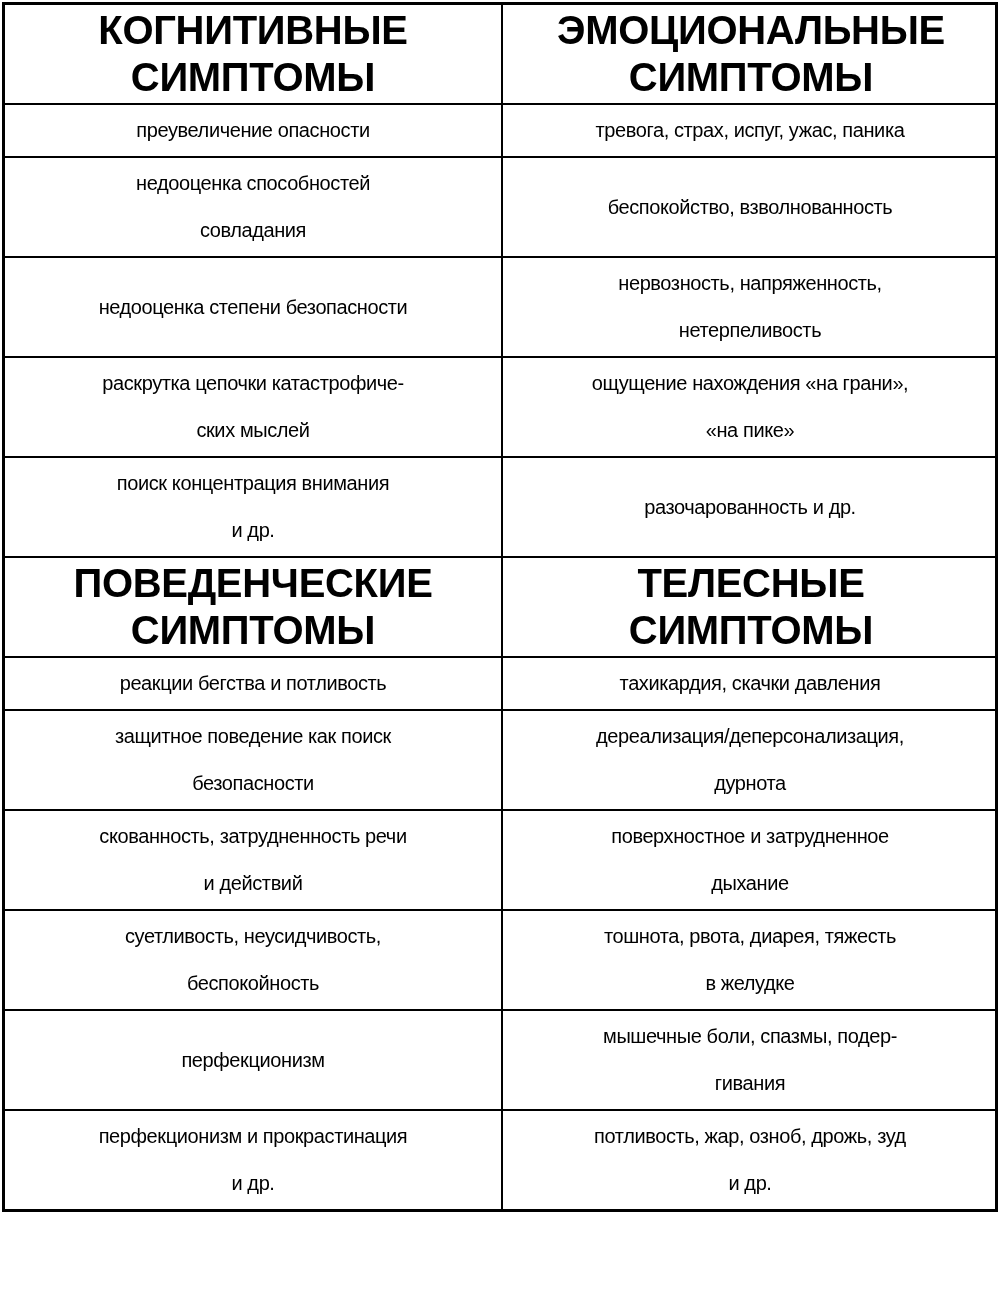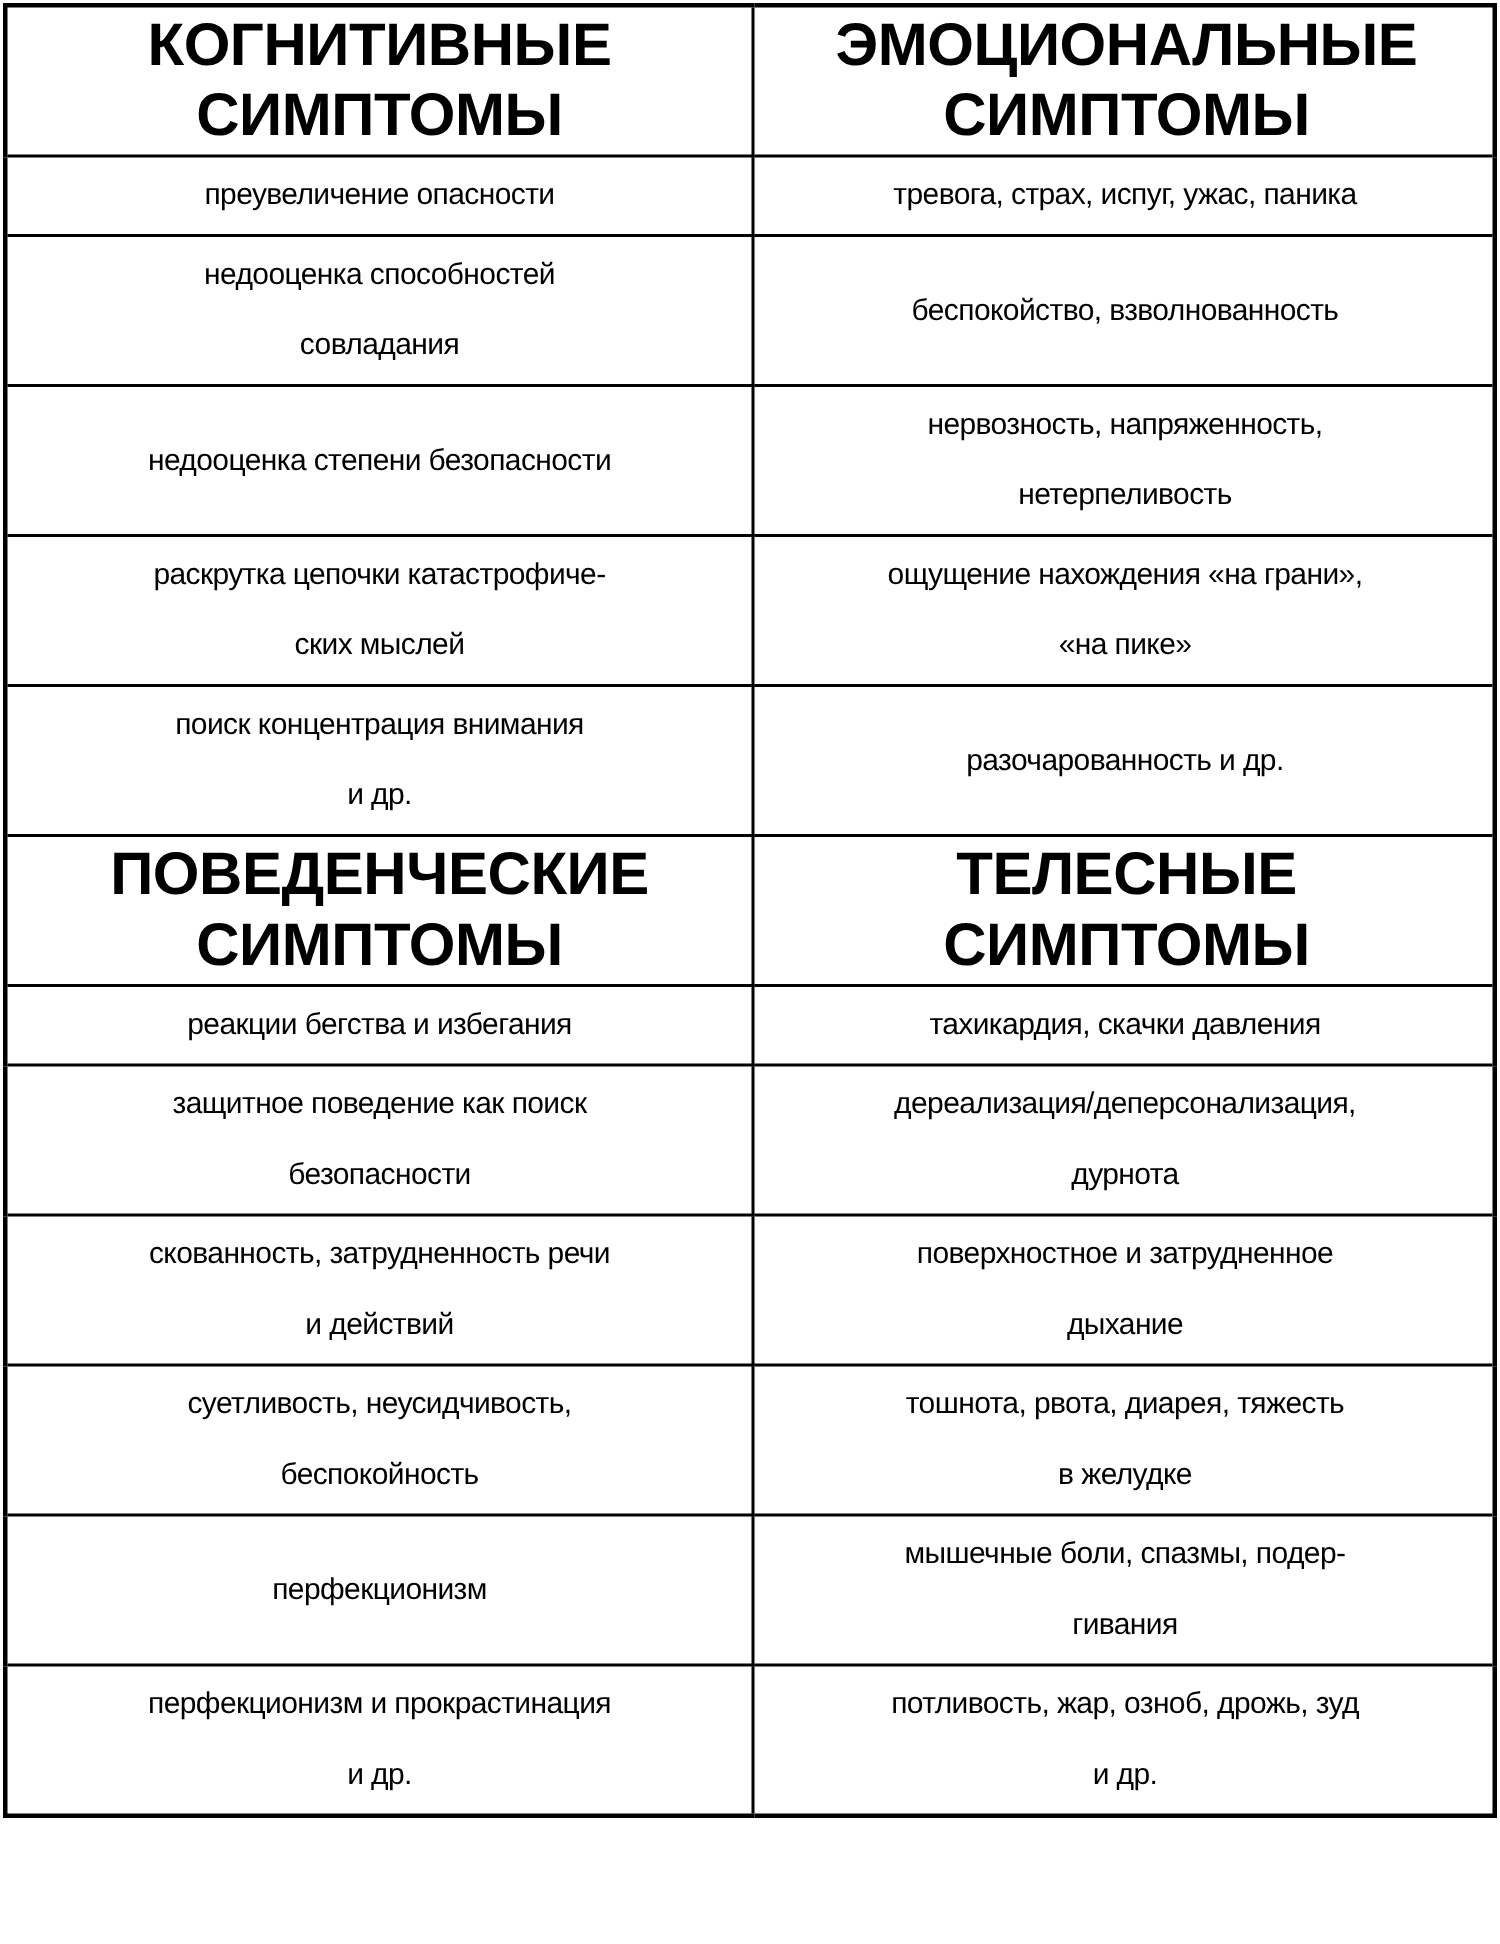--- a/index.html
+++ b/index.html
@@ -97,21 +97,21 @@
 и др.</td>
         <td class="cell">разочарованность и др.</td>
       </tr>
       <tr>
         <th class="section-header">ПОВЕДЕНЧЕСКИЕ
 СИМПТОМЫ</th>
         <th class="section-header">ТЕЛЕСНЫЕ
 СИМПТОМЫ</th>
       </tr>
       <tr>
-        <td class="cell">реакции бегства и избегания</td>
+        <td class="cell">реакции бегства и потливость</td>
         <td class="cell">тахикардия, скачки давления</td>
       </tr>
       <tr>
         <td class="cell">защитное поведение как поиск
 безопасности</td>
         <td class="cell">дереализация/деперсонализация,
 дурнота</td>
       </tr>
       <tr>
         <td class="cell">скованность, затрудненность речи

